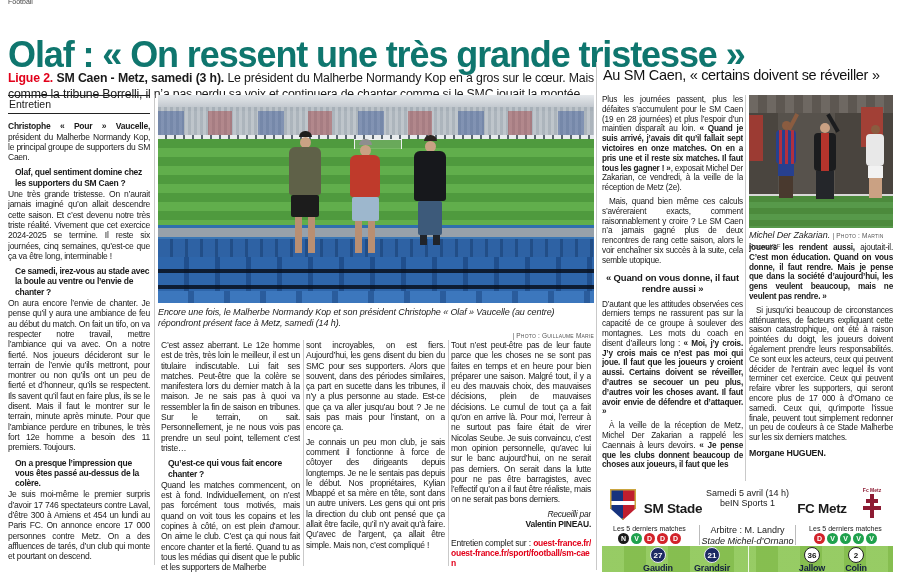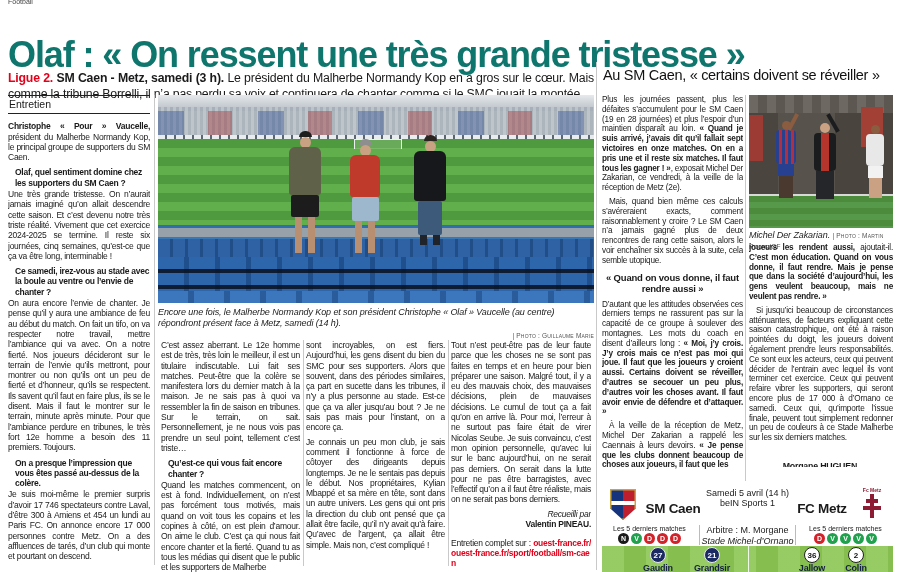--- a/index.html
+++ b/index.html
@@ -70,21 +70,21 @@
   .p-torso{border-radius:6px 6px 3px 3px;margin:-1px auto 0;}
   .p-lower{border-radius:2px;margin:0 auto;}
   .p-legs{display:flex;justify-content:center;gap:6px;}
   .p-leg{width:7px;}
 
   
   .side-headline{left:603px;top:67px;width:291px;font-size:14.5px;letter-spacing:-0.3px;color:#111;white-space:nowrap;}
   .sidecol{overflow:hidden;font-size:8.2px;line-height:9.8px;letter-spacing:-0.2px;text-align:justify;}
   .indent{text-indent:7px;}
   .subhead{font-weight:bold;text-align:center;font-size:9.5px;line-height:11px;margin:6px 4px;}
-  .author{text-align:center;font-weight:bold;font-size:8.8px;margin-top:19px;}
+  .author{text-align:left;font-weight:bold;font-size:8.8px;margin-top:6px;}
 
   
   .photo-side{left:749px;top:95px;width:144px;height:133px;overflow:hidden;background:#55504b;}
   .sp-top{top:0;left:0;right:0;height:18px;background:repeating-linear-gradient(90deg,#6e6862 0 9px,#5d5751 9px 18px);}
   .sp-mid{top:18px;left:0;right:0;height:85px;background:linear-gradient(90deg,#4a453f 0 20%,#57524c 20% 60%,#49443e 60%);}
   .sp-red1{top:20px;left:0;width:14px;height:46px;background:#9c3b33;}
   .sp-red2{top:12px;left:112px;width:22px;height:40px;background:#a24036;}
   .sp-pitch{bottom:0;left:0;right:0;height:32px;background:repeating-linear-gradient(180deg,#4c8a3c 0 6px,#57994a 6px 12px);border-top:2px solid #d8d8d8;}
 
   
@@ -279,34 +279,34 @@
       <div class="metz-label">Fc Metz</div>
       <div class="cross">
         <div class="cross-v"></div>
         <div class="cross-h1"></div>
         <div class="cross-h2"></div>
       </div>
     </div>
 
     <div class="abs mb-date">Samedi 5 avril (14 h)</div>
     <div class="abs mb-channel">beIN Sports 1</div>
-    <div class="abs mb-team" style="left:28px;">SM Caen</div>
+    <div class="abs mb-team" style="left:28px;">SM Stade</div>
     <div class="abs mb-team" style="left:177px;">FC Metz</div>
 
     <div class="abs mb-l5label" style="left:0;">Les 5 derniers matches</div>
     <div class="abs mb-l5row" style="left:0;">
       <span class="res res-N">N</span>
       <span class="res res-V">V</span>
       <span class="res res-D">D</span>
       <span class="res res-D">D</span>
       <span class="res res-D">D</span>
     </div>
 
     <div class="abs mb-sep" style="left:97px;"></div>
-    <div class="abs mb-ref">Arbitre : M. Morgane</div>
+    <div class="abs mb-ref">Arbitre : M. Landry</div>
     <div class="abs mb-stade">Stade Michel-d’Ornano</div>
     <div class="abs mb-sep" style="left:193px;"></div>
 
     <div class="abs mb-l5label" style="left:196px;">Les 5 derniers matches</div>
     <div class="abs mb-l5row" style="left:196px;">
       <span class="res res-D">D</span>
       <span class="res res-V">V</span>
       <span class="res res-V">V</span>
       <span class="res res-V">V</span>
       <span class="res res-V">V</span>

